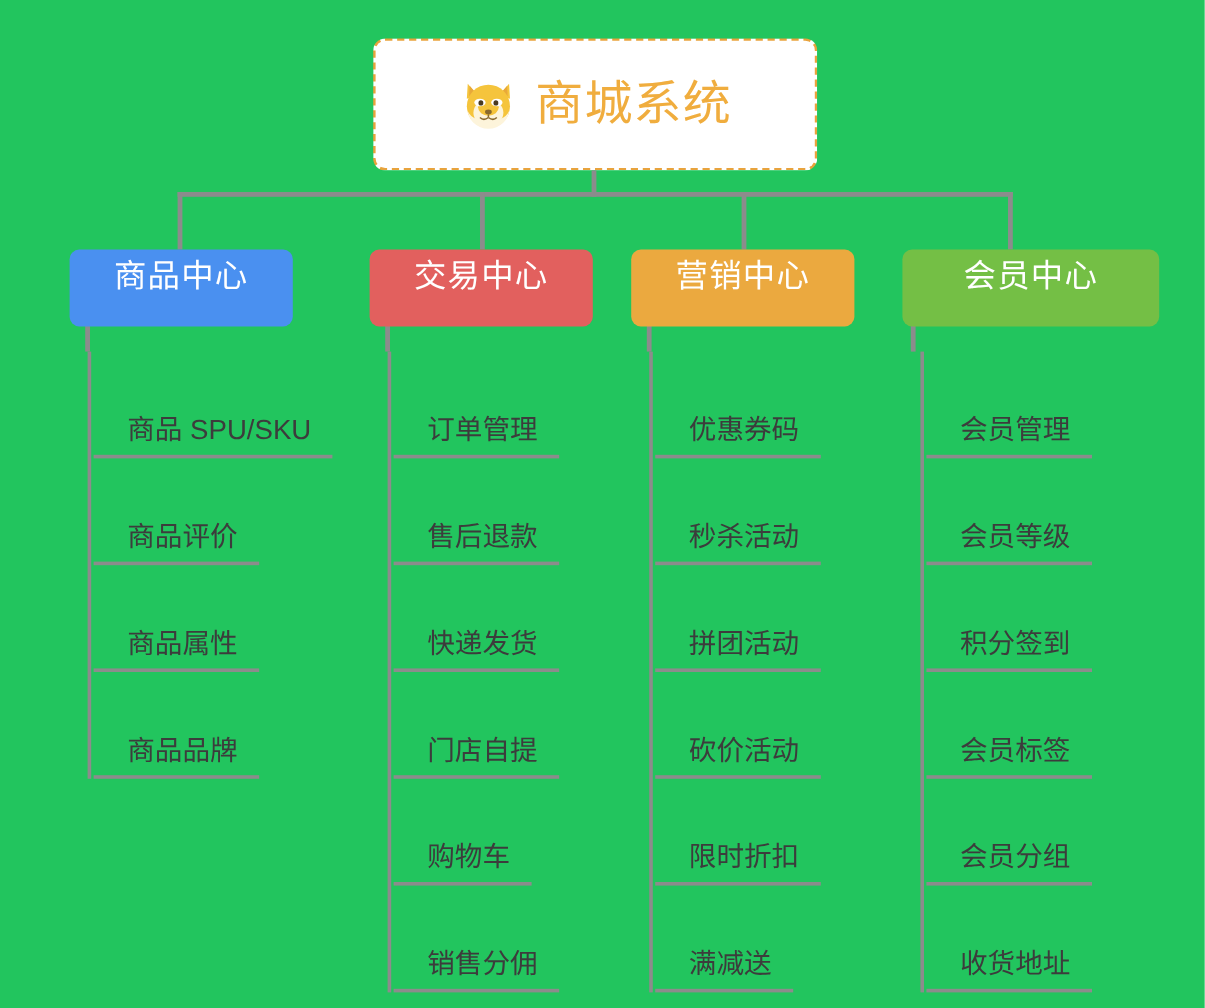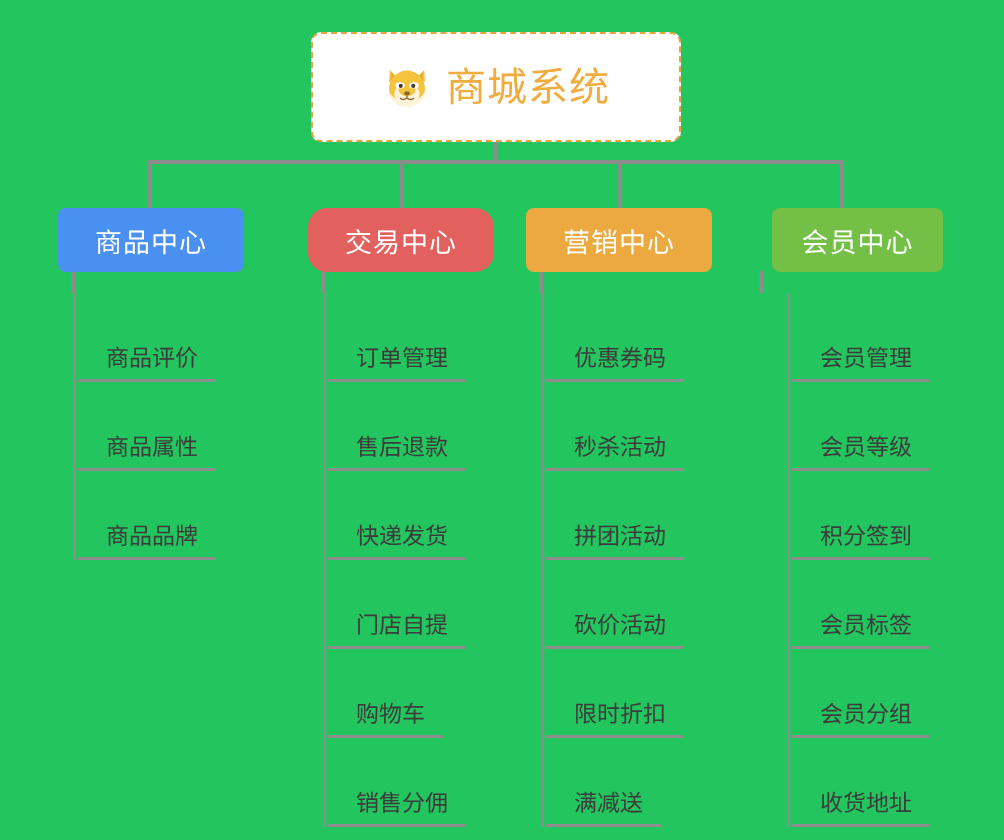--- a/index.html
+++ b/index.html
@@ -68,35 +68,34 @@
   .conn-stub       { top: 271px; width: 4px; height: 22px; background: #8c8c8c; position: absolute; }
 
   
   .column {
     position: absolute;
     top: 208px;
   }
   .column.c1 { left: 58px;  width: 186px; }
   .column.c2 { left: 308px; width: 186px; }
   .column.c3 { left: 526px; width: 186px; }
-  .column.c4 { left: 772px; width: 171px; }
+  .column.c4 { left: 752px; width: 214px; }
 
   .cat-box {
     height: 64px;
     border-radius: 8px;
     display: flex;
-    align-items: center;
     justify-content: center;
     color: #ffffff;
     font-size: 27px;
     letter-spacing: 1px;
     white-space: nowrap;
   }
   .cat-box.blue   { background: #4a90f0; }
-  .cat-box.red    { background: #e2605e; border-radius: 19px; }
+  .cat-box.red    { background: #e2605e; }
   .cat-box.orange { background: #eba93f; }
   .cat-box.green  { background: #74bf45; }
 
   
   .item-list {
     position: absolute;
     top: 85px;           
     left: 15px;
     border-left: 3px solid #8c8c8c;
     padding-left: 0;
@@ -158,20 +157,23 @@
   <div class="conn-stub" style="left:321px;"></div>
   <div class="conn-stub" style="left:539px;"></div>
   <div class="conn-stub" style="left:759px;"></div>
 
   <div class="column c1">
     <div class="cat-box blue">
       <span>商品中心</span>
     </div>
     <div class="item-list">
       <div class="item">
+          <span class="item-label">商品 SPU/SKU</span>
+        </div>
+      <div class="item">
           <span class="item-label">商品评价</span>
         </div>
       <div class="item">
           <span class="item-label">商品属性</span>
         </div>
       <div class="item">
           <span class="item-label">商品品牌</span>
         </div>
     </div>
   </div>

